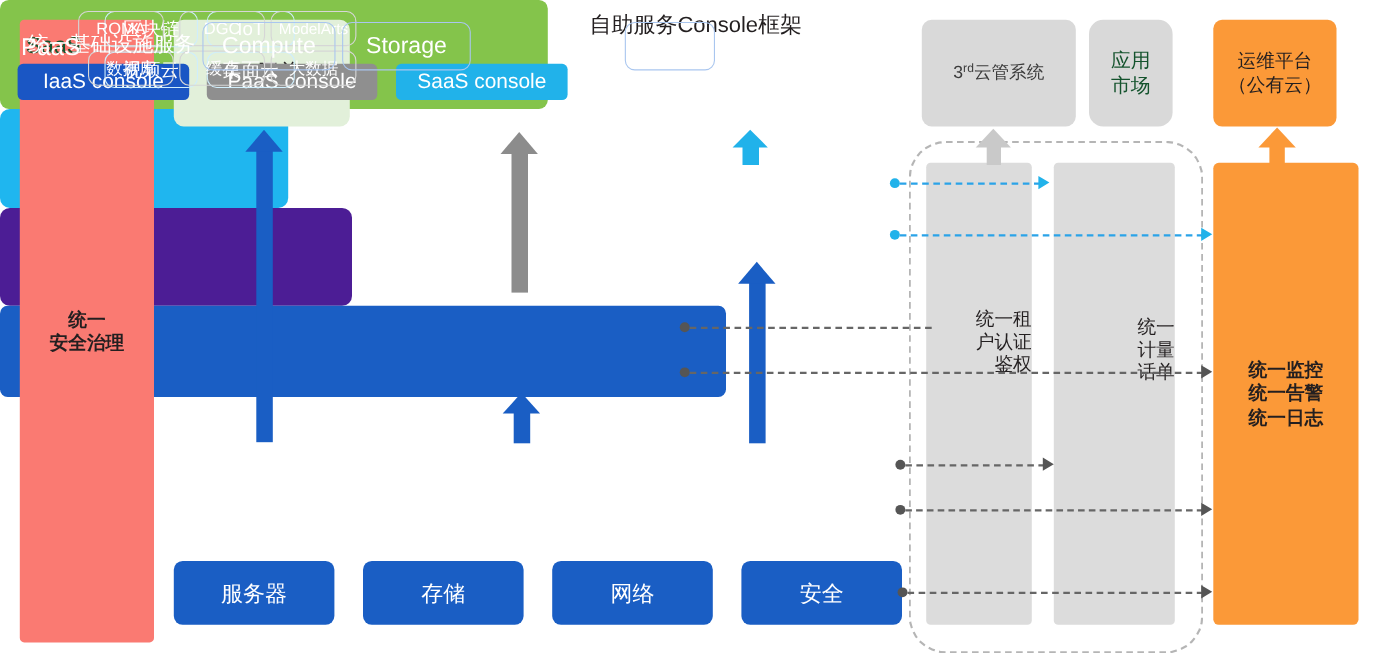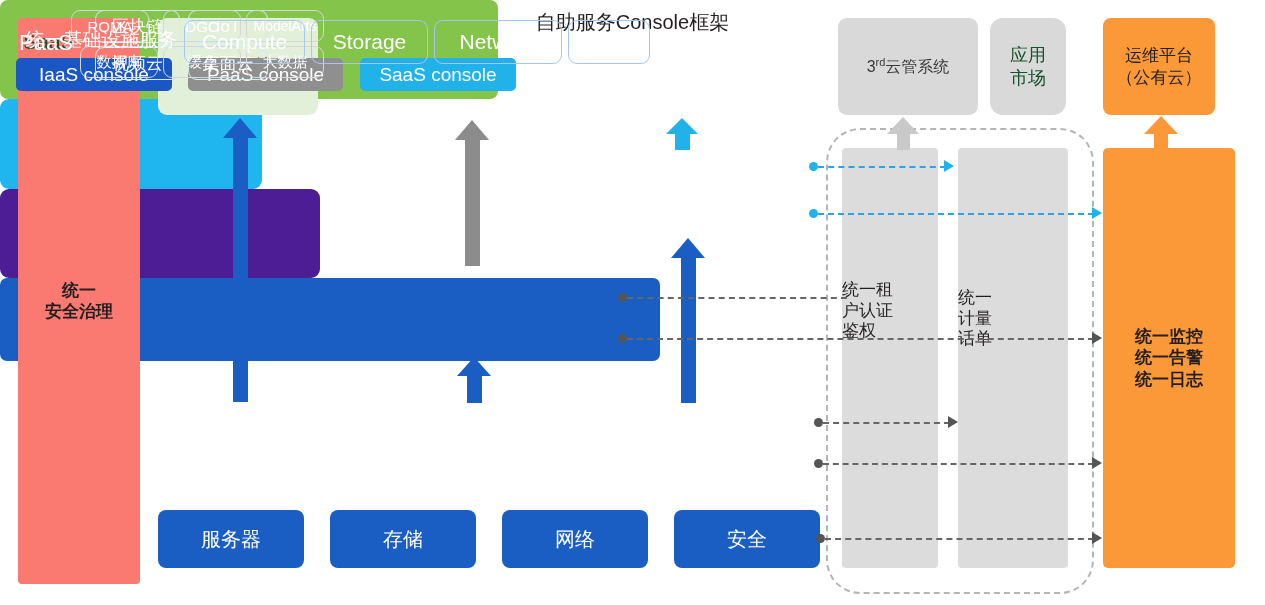--- a/index.html
+++ b/index.html
@@ -82,21 +82,21 @@
   #bottom-security{left:674px;width:146px;}
 
   
   #shared-container{position:absolute;left:826px;top:128px;width:264px;height:462px;
       border:2.5px dashed #b5b5b5;border-radius:34px;}
   .gray-col{position:absolute;background:#dcdcdc;border-radius:4px;
       display:flex;align-items:center;justify-content:center;text-align:center;
       color:#231f20;font-size:17px;line-height:1.22;}
   #col-auth{left:842px;top:148px;width:96px;height:420px;}
   #col-billing{left:958px;top:148px;width:110px;height:420px;}
-  .col-text{position:absolute;width:100%;text-align:left;}
+  .col-text{position:absolute;width:100%;text-align:right;}
   #auth-text{top:280px;}
   #billing-text{top:288px;}
 
   
   .dline{position:absolute;height:0;border-top:2px dashed #666;}
   .dline-blue{position:absolute;height:0;border-top:2px dashed #2aa3e8;}
   .dot{position:absolute;width:9px;height:9px;border-radius:50%;background:#555;}
   .dot-blue{position:absolute;width:9px;height:9px;border-radius:50%;background:#21b2ea;}
   .tri-r{position:absolute;width:0;height:0;border-top:6px solid transparent;
       border-bottom:6px solid transparent;border-left:10px solid #555;}
@@ -166,21 +166,20 @@
     <div class="paas-chip" id="paas-modelarts">ModelArts</div>
     <div class="paas-chip" id="paas-db">数据库</div>
     <div class="paas-chip" id="paas-cache">缓存</div>
     <div class="paas-chip" id="paas-bigdata">大数据</div>
   </div>
 
   <div id="infra-box">
     <div id="infra-label">统一基础设施服务</div>
     <div class="infra-chip" id="infra-compute">Compute</div>
     <div class="infra-chip" id="infra-storage">Storage</div>
-    <div class="infra-chip" id="infra-network">Network</div>
     <div class="infra-chip" id="infra-cce">CCE</div>
   </div>
 
   <div class="bottom-box" id="bottom-server">服务器</div>
   <div class="bottom-box" id="bottom-storage">存储</div>
   <div class="bottom-box" id="bottom-network">网络</div>
   <div class="bottom-box" id="bottom-security">安全</div>
 
   <div id="shared-container"></div>
   <div class="gray-col" id="col-auth"></div>

